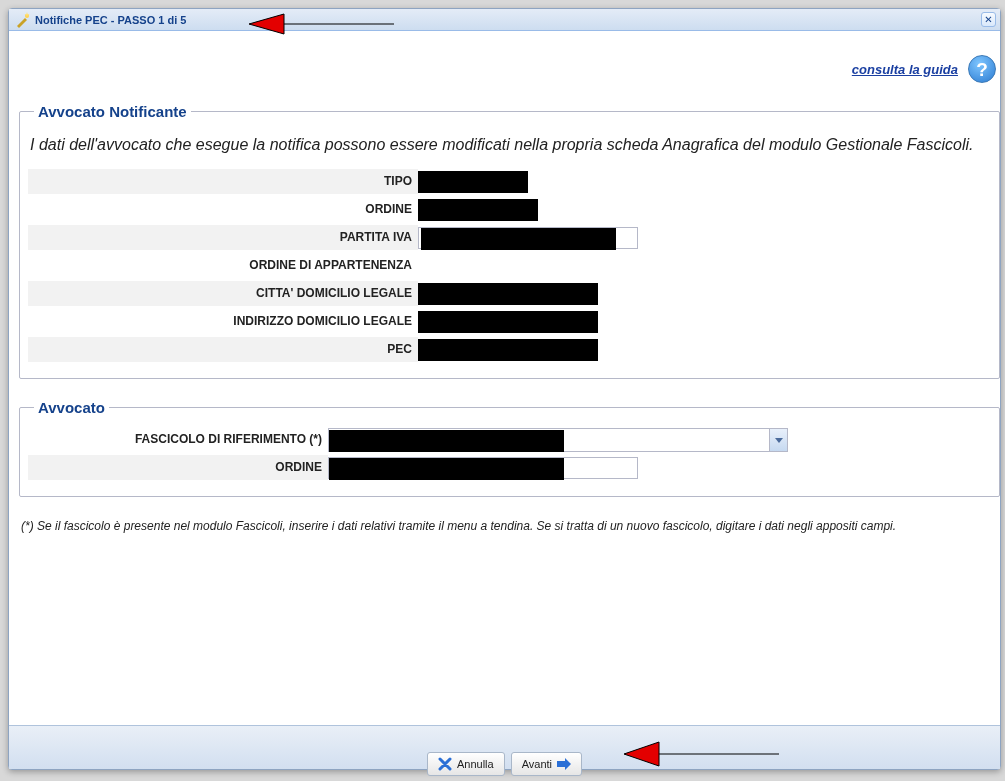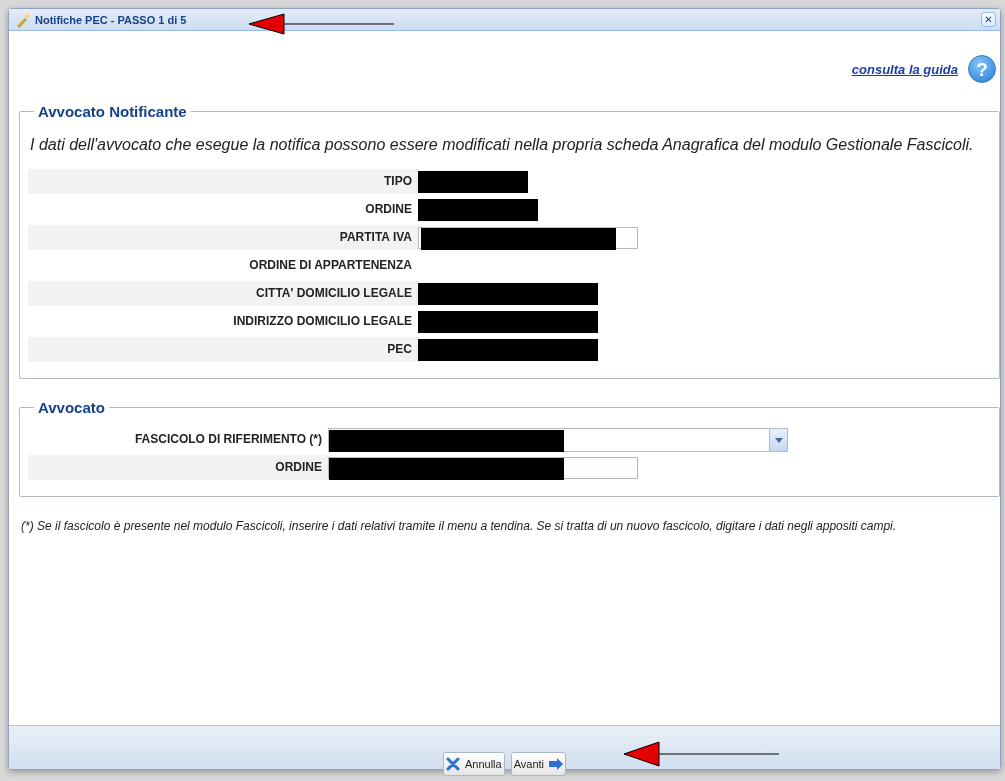--- a/index.html
+++ b/index.html
@@ -187,21 +187,21 @@
       display: flex;
       align-items: center;
       justify-content: center;
       gap: 6px;
     }
     .btn {
       display: inline-flex;
       align-items: center;
       gap: 5px;
       height: 24px;
-      padding: 0 2px;
+      padding: 0 10px;
       background: linear-gradient(to bottom, #ffffff, #e6e6e6);
       border: 1px solid #a9b7c9;
       border-radius: 3px;
       font-size: 11px;
       color: #222;
       cursor: pointer;
       margin-top: 32px;
     }
     .btn-icon { width: 14px; height: 14px; }
     .arrow-annotation {

